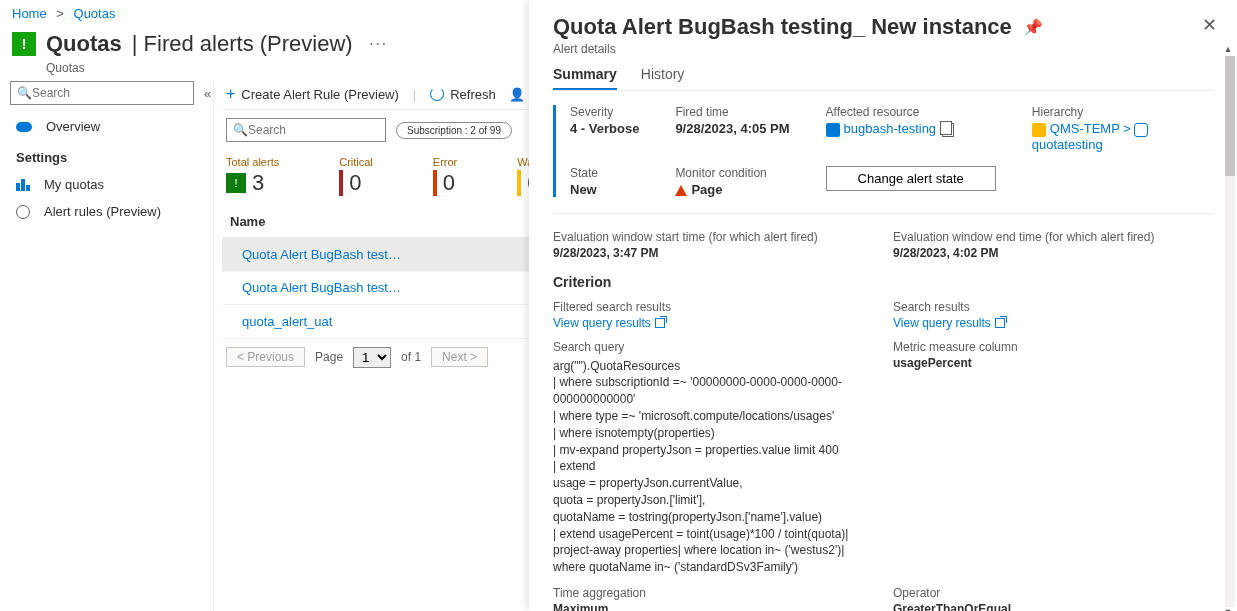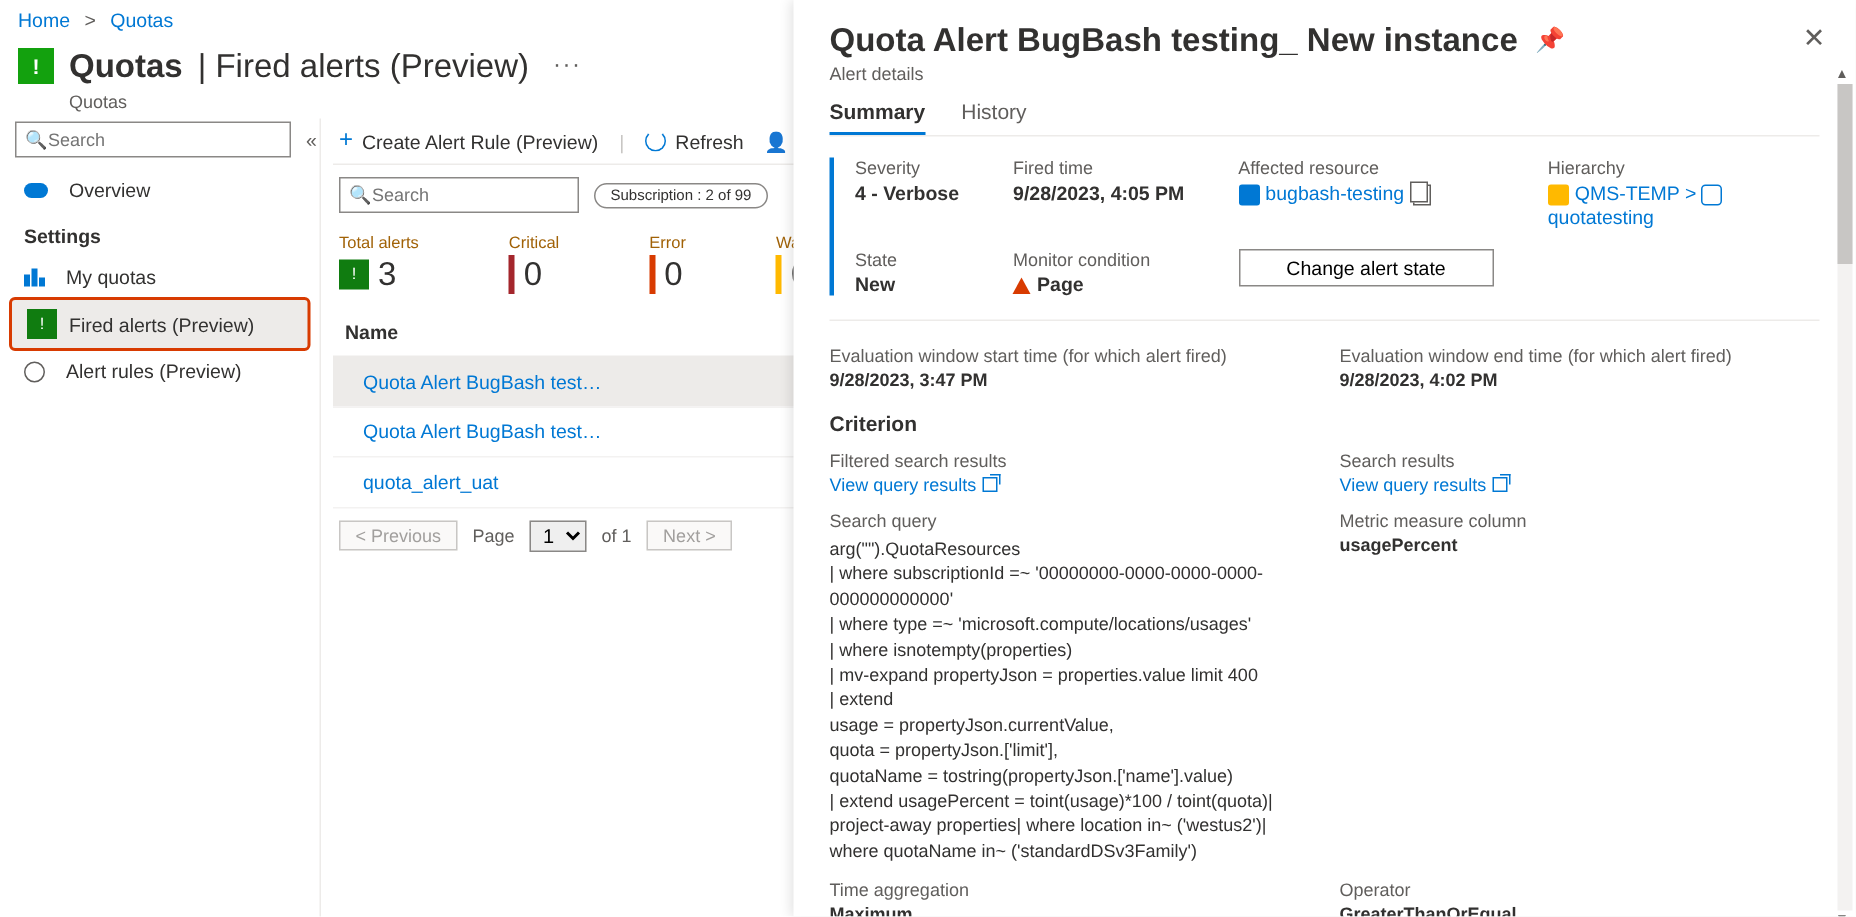--- a/index.html
+++ b/index.html
@@ -127,24 +127,20 @@
     </div>
     <div class="nav-item">
       <span class="cloud-ic"></span>
       <span>Overview</span>
     </div>
     <div class="nav-heading">Settings</div>
     <div class="nav-item">
       <span class="bars-ic"></span>
       <span>My quotas</span>
     </div>
-    <div class="nav-item active fire-highlight">
-      <span class="shield-sm"></span>
-      <span>Fired alerts (Preview)</span>
-    </div>
     <div class="nav-item">
       <span class="clock-ic"></span>
       <span>Alert rules (Preview)</span>
     </div>
   </div>
 
   <div class="content">
     <div class="toolbar">
       <div class="tool-btn">
         <span class="plus">+</span>

